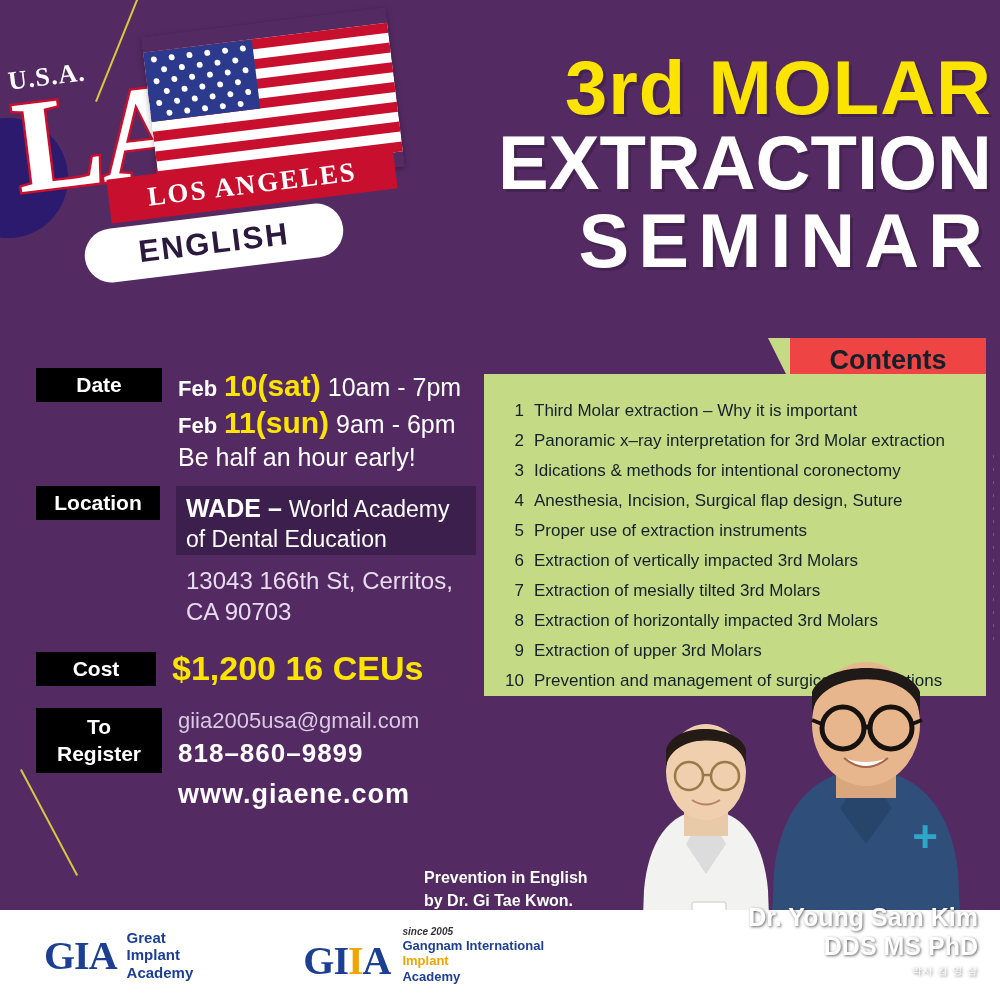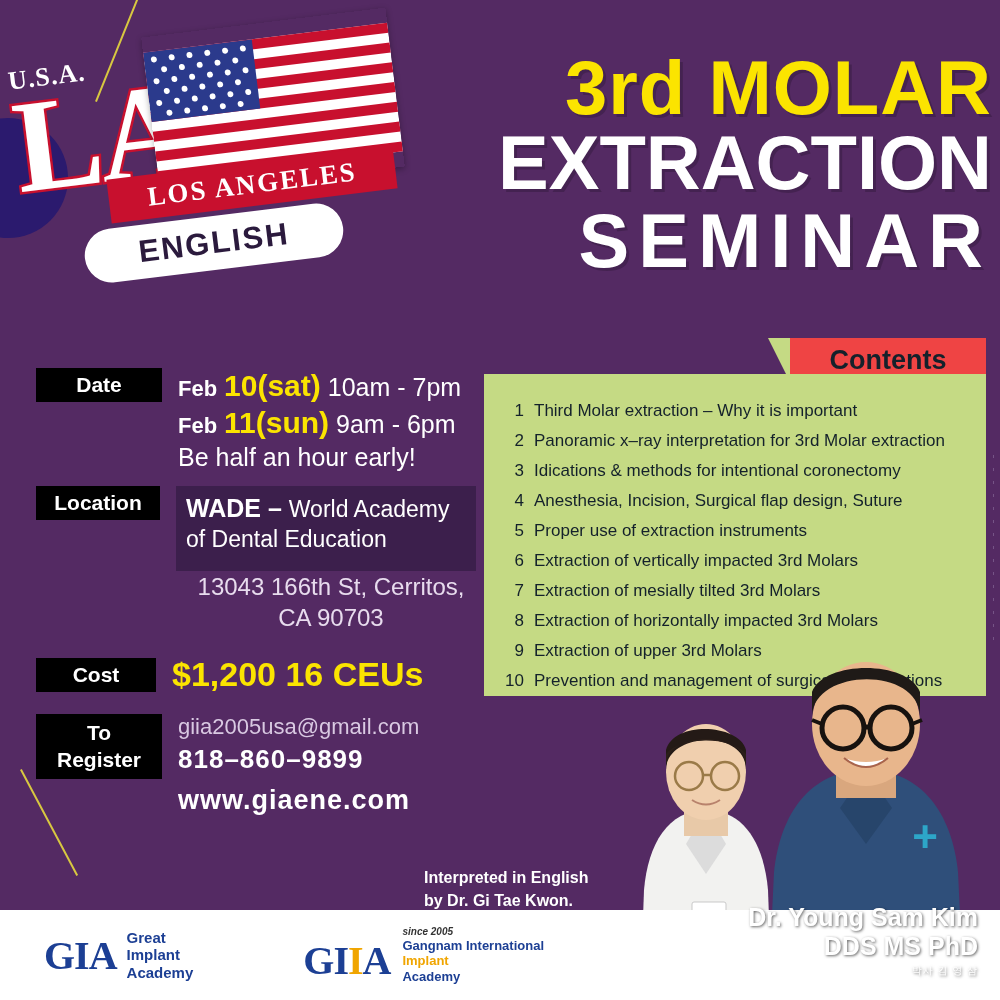--- a/index.html
+++ b/index.html
@@ -166,31 +166,31 @@
     line-height: 1.22;
     white-space: nowrap;
   }
   .date-line .mon { color: #ffffff; font-weight: bold; font-size: 22px; }
   .date-line .big { color: #fbe400; font-weight: bold; font-size: 30px; }
   .date-note { color: #fff; font-size: 25px; margin-top: 2px; }
 
   .loc-box {
     margin-left: 16px;
     background: #3c1f4c;
-    padding: 6px 10px 16px 10px;
+    padding: 6px 10px 0 10px;
     width: 300px;
   }
   .loc-title { color: #fff; font-size: 23px; line-height: 1.3; }
   .loc-title b { font-weight: bold; font-size: 25px; }
   .loc-addr {
     margin-left: 26px;
     color: #e8dcee;
     font-size: 24px;
     line-height: 1.3;
-    text-align: center;
+    margin-top: 10px;
   }
   .cost-val {
     margin-left: 16px;
     color: #fbe400;
     font-size: 34px;
     font-weight: bold;
     white-space: nowrap;
   }
   .reg-lines { margin-left: 16px; }
   .reg-email { color: #d9c9e2; font-size: 22px; }
@@ -527,21 +527,21 @@
     </svg>
 
     <div class="docname">
       <div class="n1">Dr. Young Sam Kim</div>
       <div class="n2">DDS MS PhD</div>
       <div class="n3">박사 김 영 삼</div>
     </div>
   </div>
 
   <div class="interp">
-    <div>Interpreted  in English</div>
+    <div>Prevention  in English</div>
     <div>by Dr. Gi Tae Kwon.</div>
   </div>
 
   <div class="footer">
     <div class="logo-gia">
       <div class="gia-mark">GIA</div>
       <div class="gia-sub">
         <div>Great</div>
         <div>Implant</div>
         <div>Academy</div>

